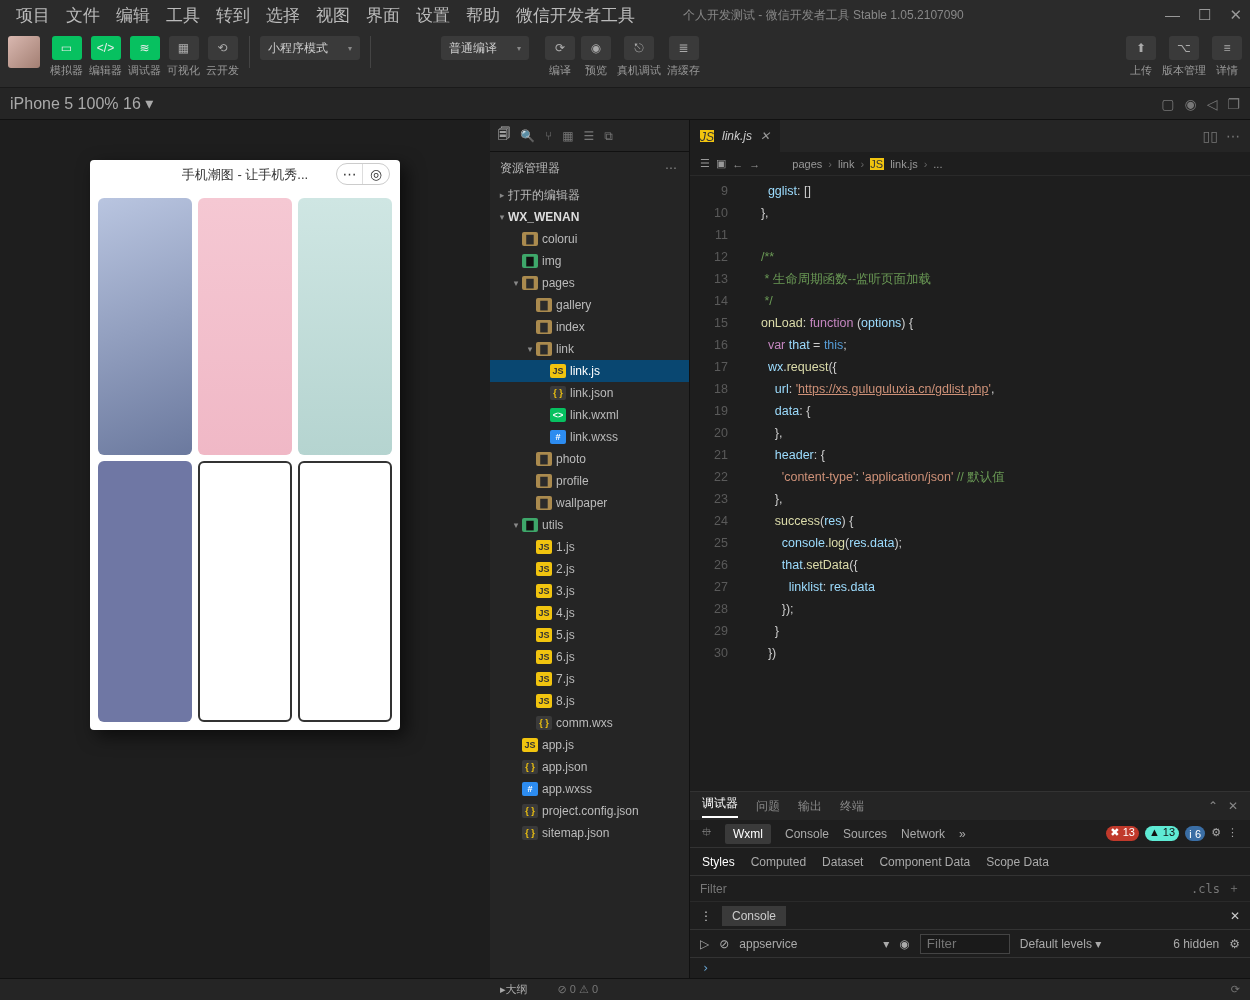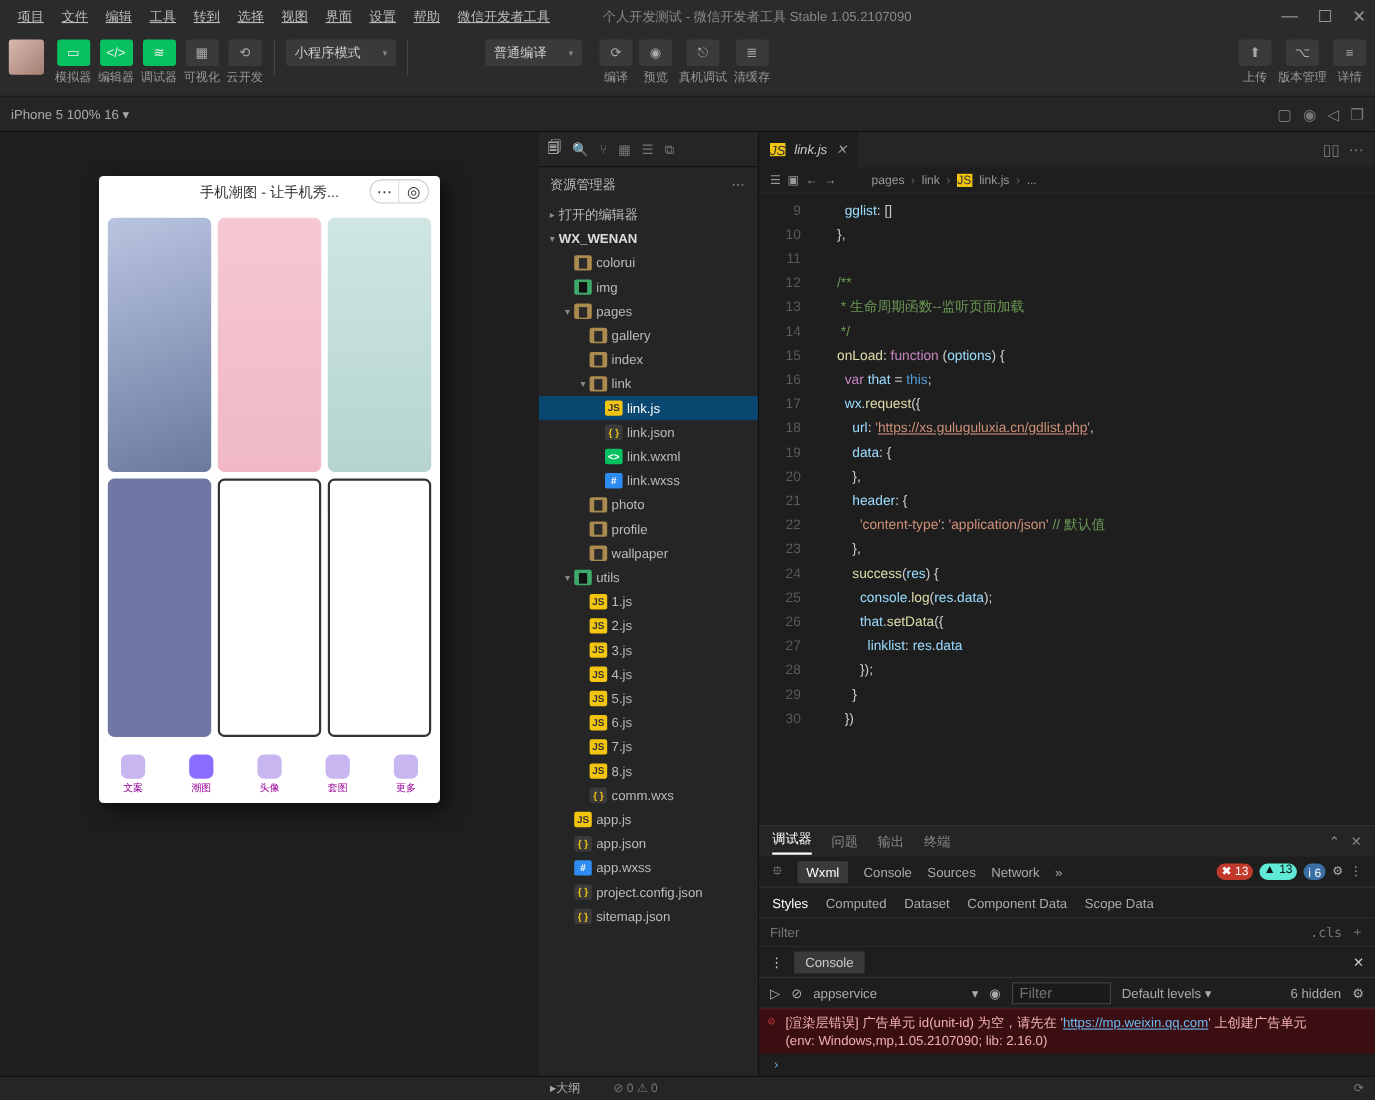--- a/index.html
+++ b/index.html
@@ -1,33 +1,33 @@
 <!DOCTYPE html>
 <html><head>
 <meta charset="utf-8">
 <style>
 * { margin:0; padding:0; box-sizing:border-box; font-family:"Microsoft YaHei","PingFang SC",sans-serif; }
 body { background:#1e1e1e; color:#ccc; width:1250px; height:1000px; overflow:hidden; font-size:12px; }
 .menubar { height:30px; background:#2b2b2b; display:flex; align-items:center; padding:0 8px; color:#bbb; }
-.menubar .item { padding:0 8px; cursor:pointer; font-size:12px;text-decoration:underline; }
+.menubar .item { padding:0 8px; cursor:pointer; font-size:17px; }
 .menubar .title { margin-left:40px; color:#888; font-size:12px; }
 .menubar .wctrl { margin-left:auto; display:flex; gap:18px; color:#999; font-size:15px; }
 .toolbar { height:58px; background:#2b2b2b; border-bottom:1px solid #1a1a1a; display:flex; align-items:flex-start; padding:6px 8px 0; gap:6px; }
 .toolbar .avatar { width:32px; height:32px; border-radius:3px; background:linear-gradient(135deg,#d9b8b0,#a37f73); margin-right:4px; }
 .toolbar .btncol { display:flex; flex-direction:column; align-items:center; gap:3px; }
 .toolbar .btn { height:24px; min-width:30px; border-radius:3px; display:flex; align-items:center; justify-content:center; font-size:12px; color:#eee; }
 .toolbar .green { background:#07c160; }
 .toolbar .dark { background:#3a3a3a; color:#aaa; }
 .toolbar .lbl { font-size:11px; color:#999; }
 .toolbar .sel { height:24px; background:#3a3a3a; border-radius:3px; display:flex; align-items:center; padding:0 8px; font-size:12px; color:#ccc; }
 .toolbar .chev::after { content:"▾"; margin-left:20px; font-size:8px; color:#888; }
 .toolbar .sep { width:1px; height:32px; background:#444; margin:0 4px; }
 .toolbar .rightgroup { margin-left:auto; display:flex; gap:6px; }
 .tabrow { height:32px; background:#252525; display:flex; align-items:center; border-bottom:1px solid #111; }
-.tabrow .devsel { padding:4px 10px; color:#aaa; font-size:12px; }
+.tabrow .devsel { padding:4px 10px; color:#aaa; font-size:16px; }
 .tabrow .iconsright { margin-left:auto; display:flex; gap:10px; padding:0 10px; }
 .tabrow .iconsright span, .ticons span { color:#777; font-size:14px; cursor:pointer; }
 .main { display:flex; height:calc(1000px - 30px - 58px - 32px - 22px); }
 .sim { width:490px; background:#1e1e1e; display:flex; align-items:flex-start; justify-content:center; padding-top:40px; }
 .phone { width:310px; height:570px; background:#fff; border-radius:4px; box-shadow:6px 6px 18px rgba(0,0,0,0.6); display:flex; flex-direction:column; color:#111; }
 .phone .status { height:18px; background:#fff; display:flex; align-items:center; padding:0 10px; font-size:10px; font-weight:bold; }
 .phone .status .time { flex:1; text-align:center; }
 .phone .nav { height:30px; display:flex; align-items:center; justify-content:center; font-size:13px; color:#333; position:relative; }
 .phone .capsule { position:absolute; right:10px; top:3px; display:flex; border:1px solid #ccc; border-radius:12px; height:22px; }
 .phone .capsule span { width:26px; text-align:center; line-height:20px; font-size:14px; }
@@ -209,42 +209,20 @@
           </div>
       </div>
       <div class="grid">
         <div class="card c1"></div>
         <div class="card c2"></div>
         <div class="card c3"></div>
         <div class="card c4"></div>
         <div class="card c5"></div>
         <div class="card c6"></div>
       </div>
-      <div class="bottom">
-        <div class="bi">
-            <div class="ico"></div>
-            <span>文案</span>
-          </div>
-        <div class="bi">
-            <div class="ico" style="background:#8a6dff"></div>
-            <span>潮图</span>
-          </div>
-        <div class="bi">
-            <div class="ico"></div>
-            <span>头像</span>
-          </div>
-        <div class="bi">
-            <div class="ico"></div>
-            <span>套图</span>
-          </div>
-        <div class="bi">
-            <div class="ico"></div>
-            <span>更多</span>
-          </div>
-      </div>
     </div>
   </div>
 
   <div class="explorer">
     <div style="height:32px;display:flex;align-items:center;gap:10px;padding:0 8px;border-bottom:1px solid #111">
       <span style="color:#fff">🗐</span>
       <span style="color:#777">🔍</span>
       <span style="color:#777">⑂</span>
       <span style="color:#777">▦</span>
       <span style="color:#777">☰</span>
@@ -515,24 +493,20 @@
           <div class="svc">
               <span>appservice</span>
               <span style="margin-left:80px">▾</span>
             </div>
           <span>◉</span>
           <input placeholder="Filter" style="">
           <span>Default levels ▾</span>
           <span style="margin-left:auto">6 hidden</span>
           <span>⚙</span>
         </div>
-        <div class="clog">
-          <span>[渲染层错误] 广告单元 id(unit-id) 为空，请先在 '</span><a>https://mp.weixin.qq.com</a><span>' 上创建广告单元</span><br>
-          <span>(env: Windows,mp,1.05.2107090; lib: 2.16.0)</span>
-        </div>
         <div class="cprompt">›</div>
       </div>
     </div>
   </div>
 </div>
 
 <div class="outline">
   <span style="margin-left:490px">▸ </span>
     <span>大纲</span>
   <span style="margin-left:30px;color:#777">⊘ 0 ⚠ 0</span>

